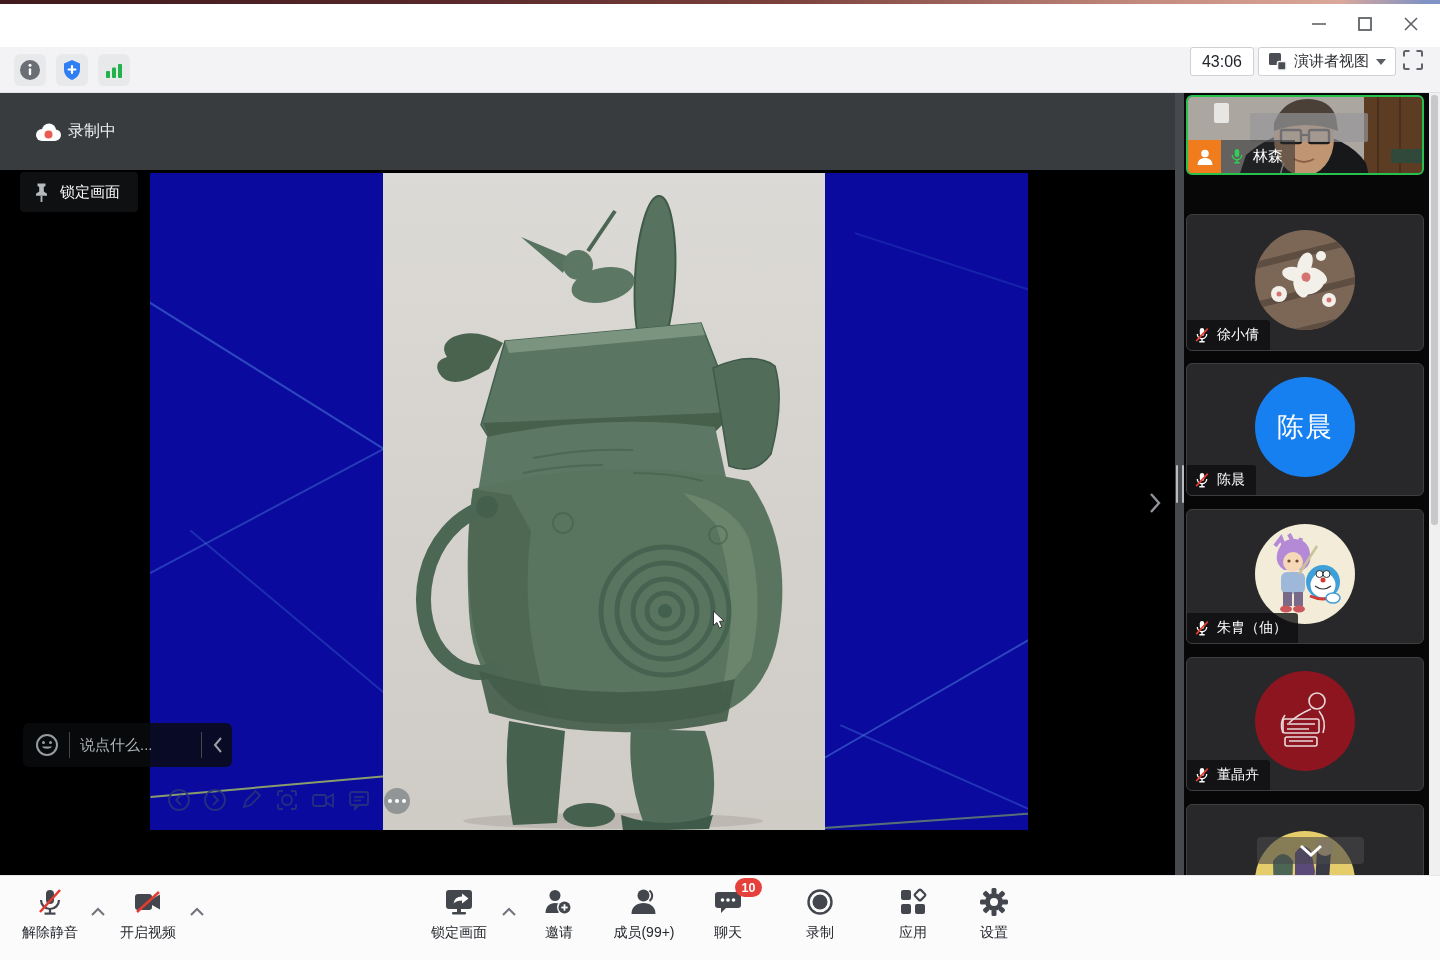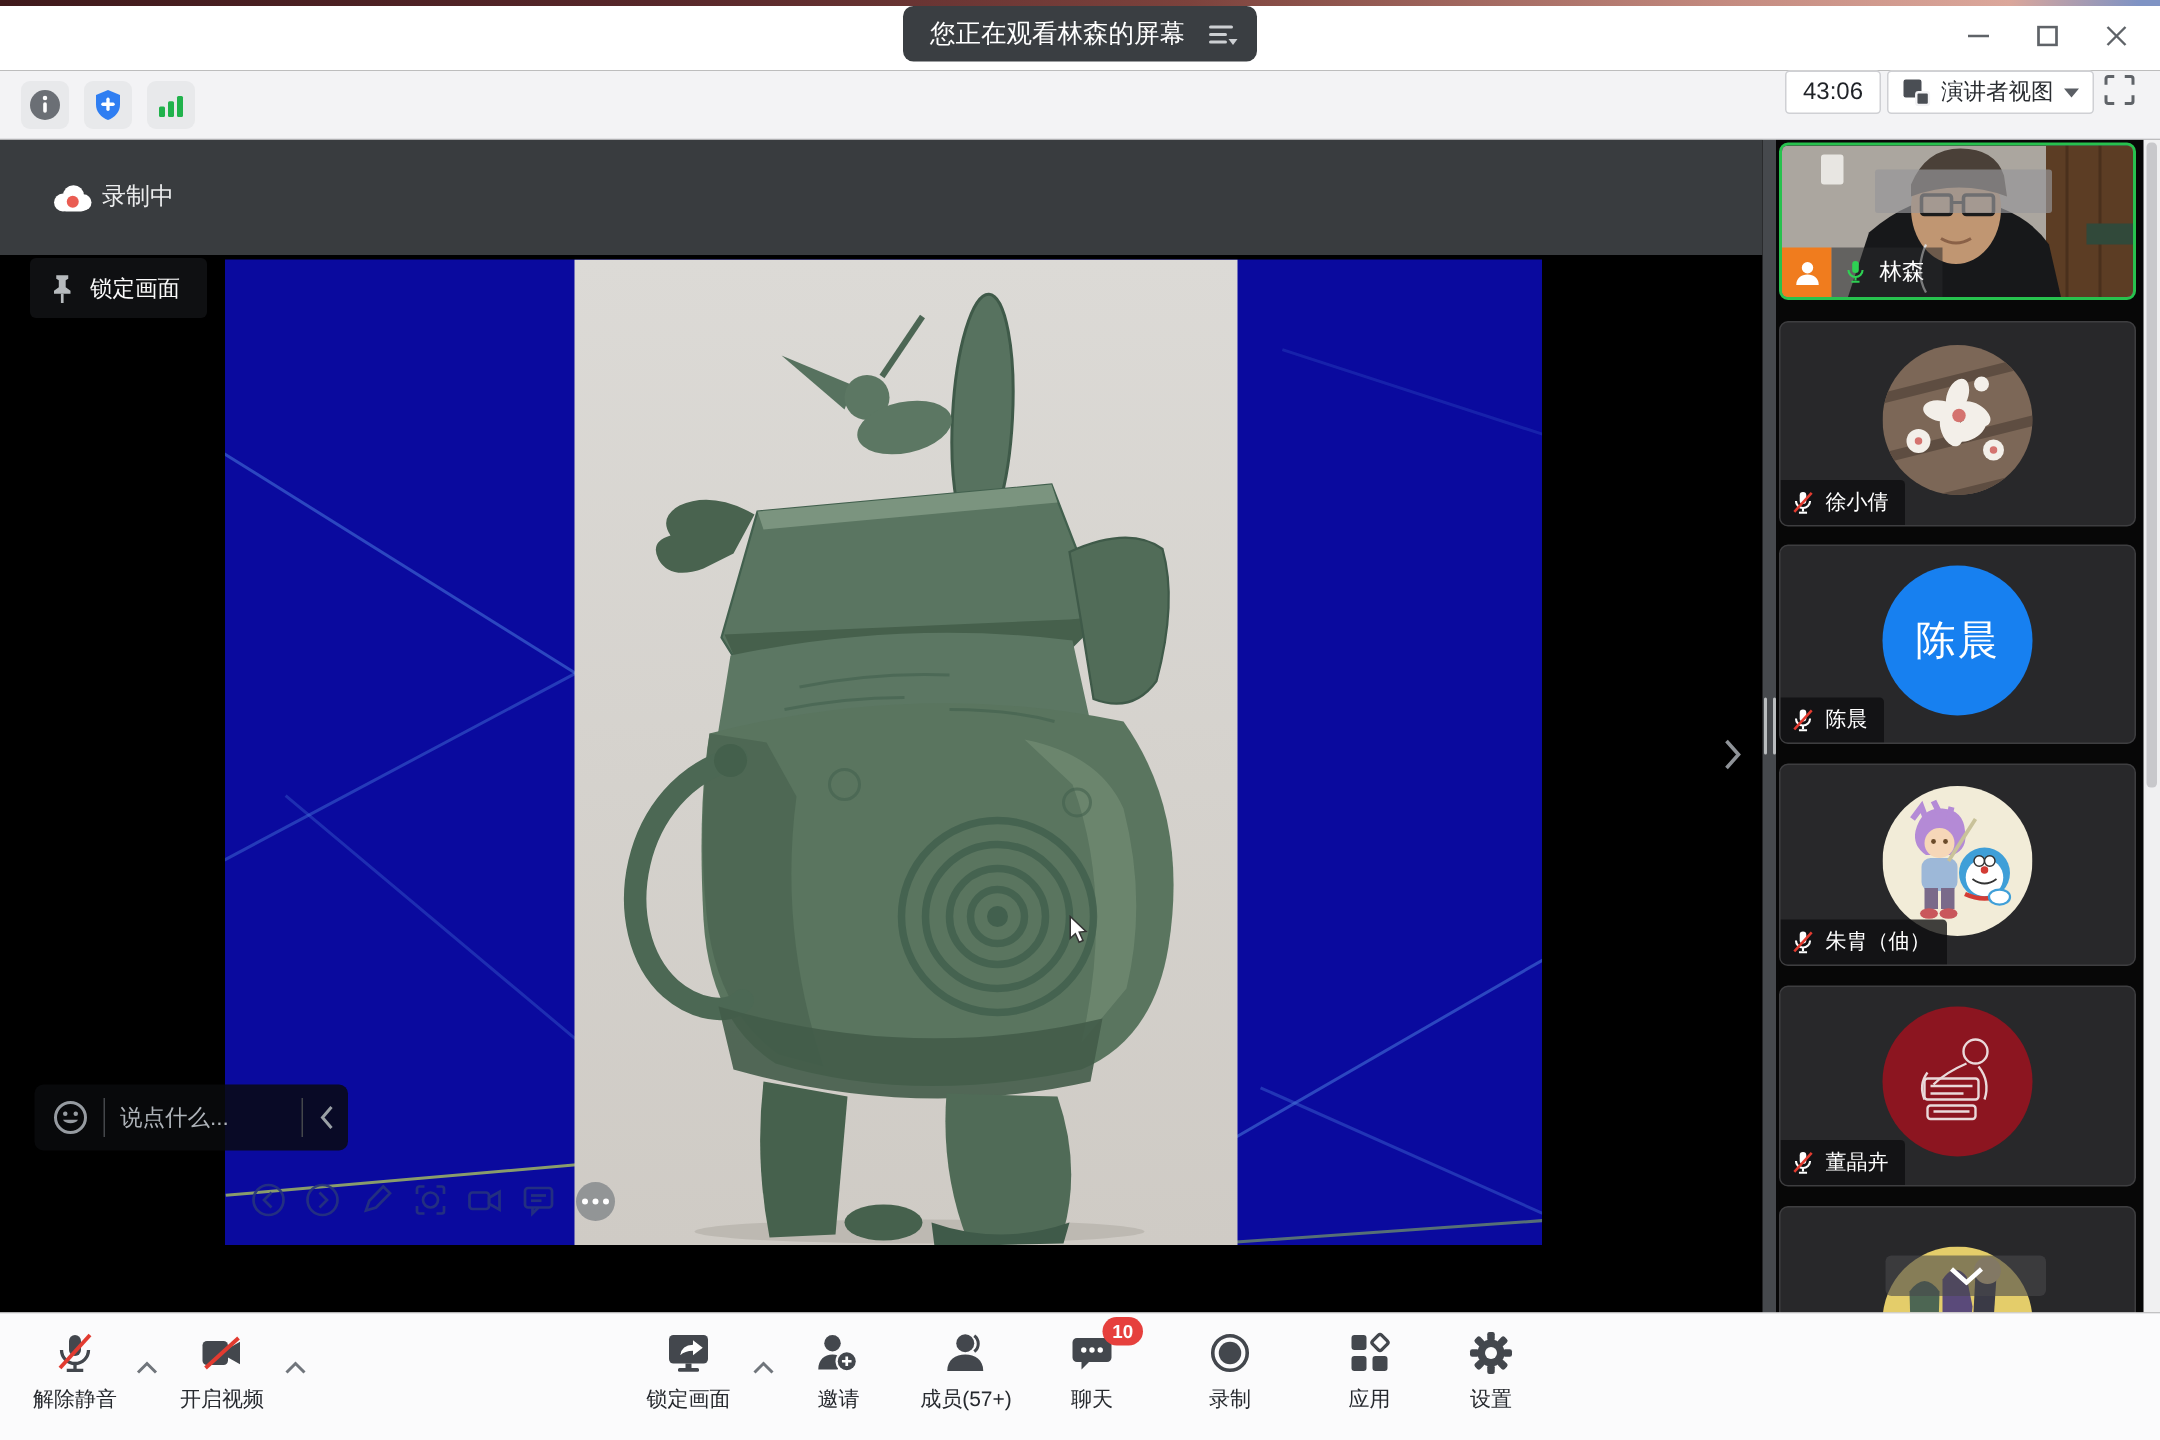--- a/index.html
+++ b/index.html
@@ -101,33 +101,20 @@
 
   .cursor{position:absolute;left:712px;top:440px;}
 </style>
 </head>
 <body>
 
 <div class="app">
   <div class="top-edge"></div>
 
   <div class="titlebar">
-    <div class="title-pill">
-      <span>您正在观看林森的屏幕</span>
-      <span class="pill-menu">
-        <svg width="22" height="18" viewBox="0 0 22 18">
-          <g stroke="#cdd0d3" stroke-width="2" stroke-linecap="round">
-            <line x1="3" y1="4" x2="17" y2="4"></line>
-              <line x1="3" y1="9" x2="13" y2="9"></line>
-              <line x1="3" y1="14" x2="13" y2="14"></line>
-          </g>
-          <polygon points="15,12 21,12 18,16" fill="#cdd0d3"></polygon>
-        </svg>
-      </span>
-    </div>
     <div class="win-controls">
       <div class="win-btn">
         <svg width="14" height="14" viewBox="0 0 14 14">
             <line x1="0" y1="7" x2="14" y2="7" stroke="#5f6368" stroke-width="1.6"></line>
           </svg>
       </div>
       <div class="win-btn">
         <svg width="14" height="14" viewBox="0 0 14 14">
             <rect x="1" y="1" width="12" height="12" fill="none" stroke="#5f6368" stroke-width="1.8"></rect>
           </svg>
@@ -347,21 +334,21 @@
 
     <div class="divider">
       <div class="grip">
           <span></span>
           <span></span>
         </div>
     </div>
 
     <div class="sidebar">
 
-      <div class="tile tile-video" style="top:2px;height:105px;">
+      <div class="tile tile-video" style="top:2px;height:80px;">
         <svg width="234" height="101" viewBox="0 0 234 101" preserveAspectRatio="none">
           <rect width="234" height="101" fill="#aba69f"></rect>
           <rect x="176" width="58" height="101" fill="#5c3d24"></rect>
           <line x1="190" y1="0" x2="190" y2="101" stroke="#4a301c" stroke-width="2"></line>
           <line x1="212" y1="0" x2="212" y2="101" stroke="#4a301c" stroke-width="2"></line>
           <rect x="203" y="52" width="31" height="14" fill="#31493a"></rect>
           <rect x="26" y="6" width="15" height="20" rx="2" fill="#e8e6e2"></rect>
           <path d="M44 101 L58 58 q30 -26 60 -23 q42 5 60 31 l8 35 z" fill="#17181a"></path>
           <ellipse cx="116" cy="42" rx="30" ry="37" fill="#c09672"></ellipse>
           <path d="M86 26 q10 -24 33 -24 q23 0 29 18 l2 14 q-32 -12 -64 0 z" fill="#4a4038"></path>
@@ -597,21 +584,21 @@
     </div>
 
     <div class="tool" style="left:599px;width:90px;">
       <span class="ic">
         <svg width="30" height="30" viewBox="0 0 30 30">
           <path d="M20.5 3.5a6.5 6.5 0 0 1 0 10.5" stroke="#43474d" stroke-width="2" fill="none"></path>
           <circle cx="14.5" cy="8.5" r="6" fill="#43474d"></circle>
           <path d="M2.5 27c0-7.5 5.5-11 12-11s12 3.5 12 11z" fill="#43474d"></path>
         </svg>
       </span>
-      <span>成员(57+)</span>
+      <span>成员(99+)</span>
     </div>
 
     <div class="tool" style="left:700px;width:56px;">
       <span class="ic">
         <svg width="30" height="30" viewBox="0 0 30 30">
           <path d="M5 5h20a3 3 0 0 1 3 3v10a3 3 0 0 1-3 3H13l-5 5v-5H5a3 3 0 0 1-3-3V8a3 3 0 0 1 3-3z" fill="#43474d"></path>
           <circle cx="9.5" cy="13" r="1.8" fill="#fff"></circle>
             <circle cx="15" cy="13" r="1.8" fill="#fff"></circle>
             <circle cx="20.5" cy="13" r="1.8" fill="#fff"></circle>
         </svg>

